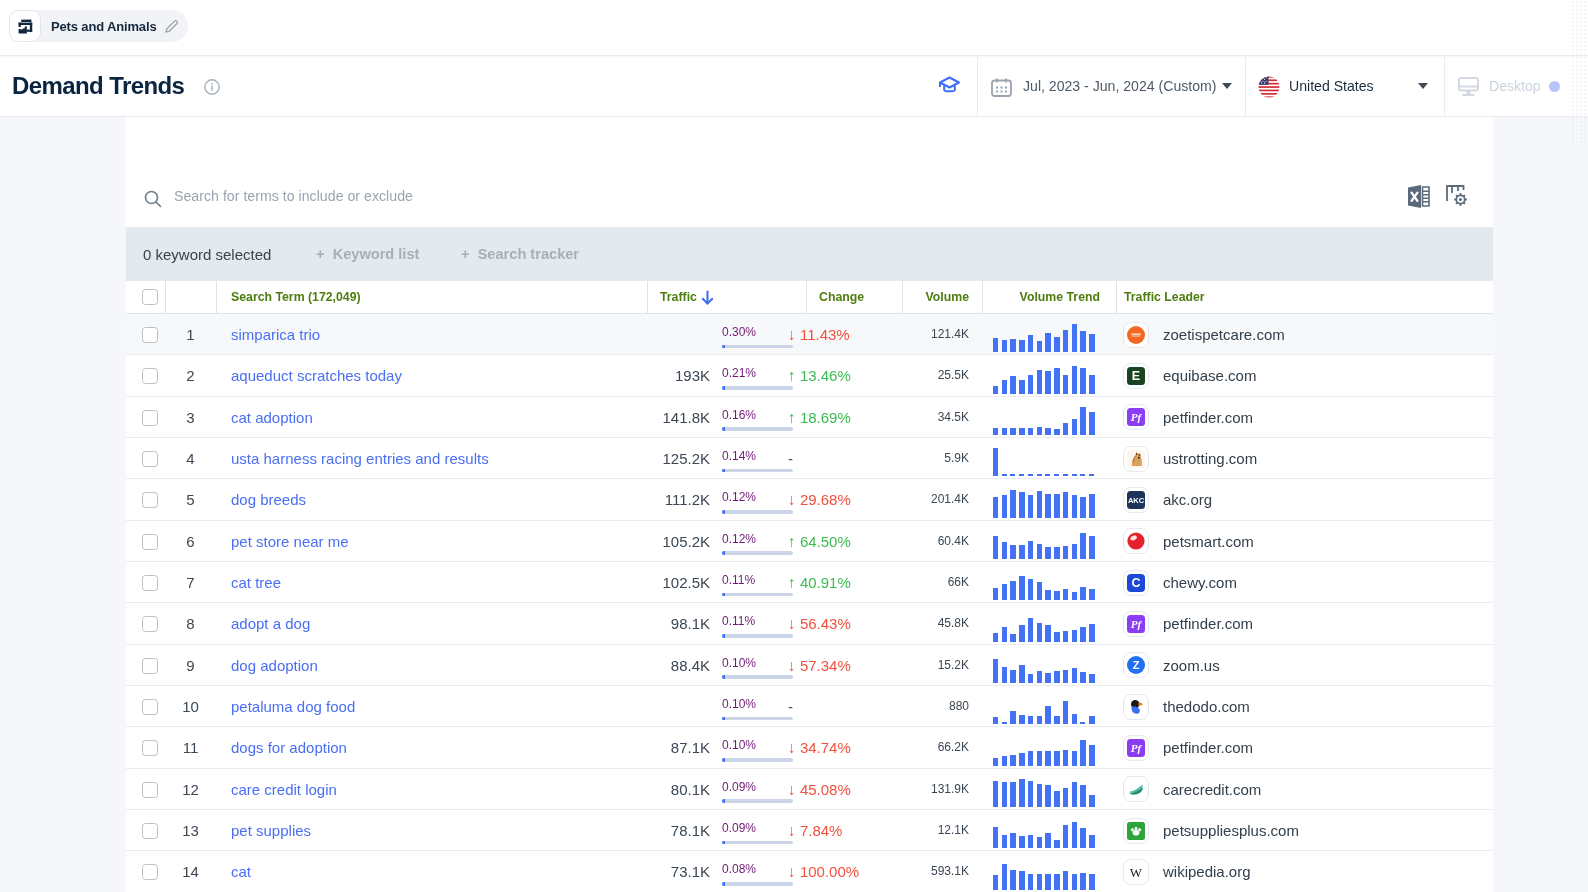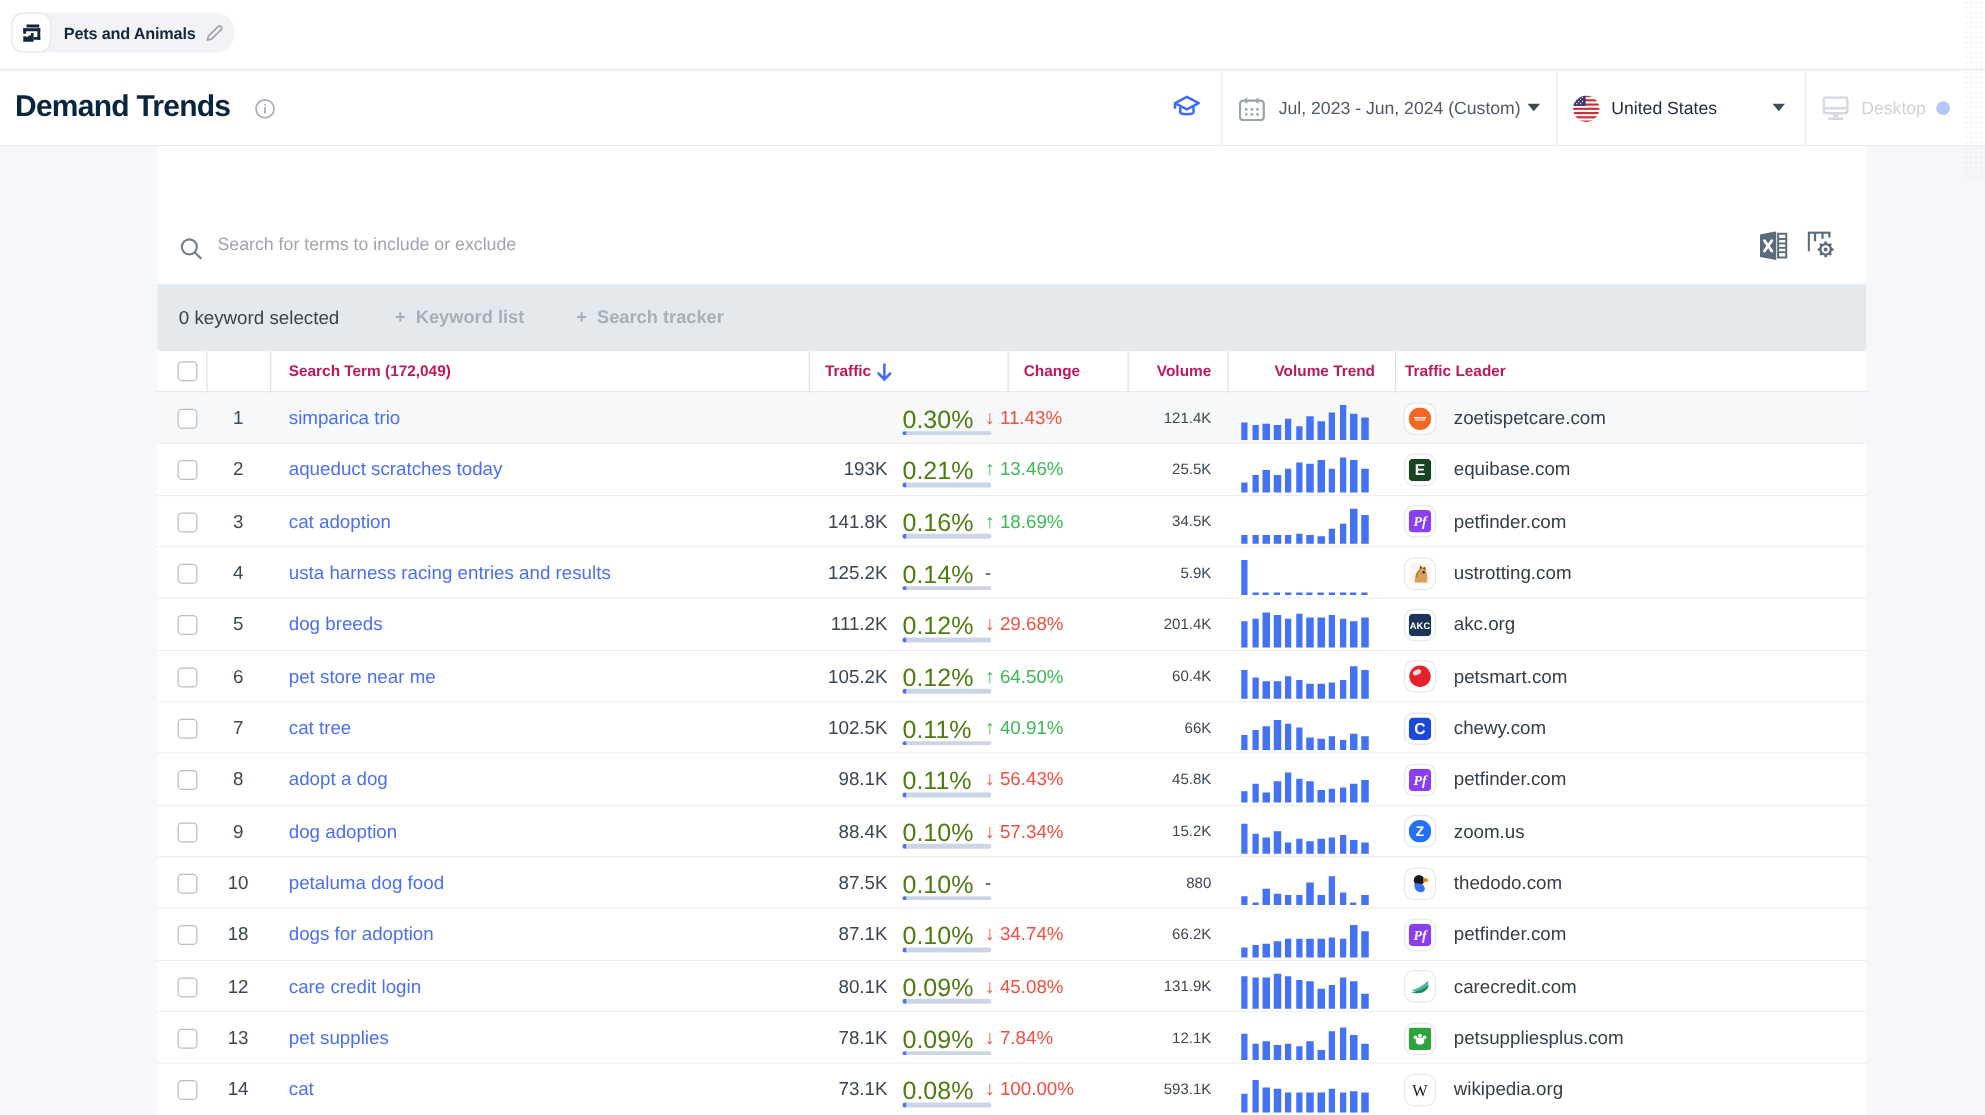--- a/index.html
+++ b/index.html
@@ -31,30 +31,30 @@
 
 .srow{position:absolute;left:0;top:48px;width:1367px;height:63px;border-bottom:1px solid #e9ecef}
 .ph{position:absolute;left:48px;top:0;height:63px;line-height:63px;font-size:14.2px;color:#9aa5b1}
 
 .tbar{position:absolute;left:0;top:111px;width:1367px;height:53px;background:#e4e9ed}
 .tbar .t1{position:absolute;left:17px;top:0;height:53px;line-height:53px;font-size:15px;color:#39434e}
 .tbar .t2{position:absolute;top:0;height:53px;line-height:53px;font-size:14.6px;font-weight:700;color:#a6afba}
 
 .thead{position:absolute;left:0;top:164px;width:1367px;height:33px;border-bottom:1px solid #dfe3e8}
 .thead .colline{position:absolute;top:0;width:1px;height:33px;background:#dfe3e8}
-.th{position:absolute;top:0;height:33px;line-height:33px;font-size:12.3px;font-weight:700;color:#be185d}
+.th{position:absolute;top:0;height:33px;line-height:33px;font-size:12.3px;font-weight:700;color:#4d7c0f}
 
 .bodyline{position:absolute;left:39px;top:197px;width:1px;height:578px;background:#e7ebee}
 .row{position:absolute;left:0;width:1367px;height:41.34px;border-bottom:1px solid #e9edf0;background:#fff}
 .row.hl{background:#f7f8f9}
 .rank{position:absolute;left:39px;width:51px;text-align:center;height:100%;line-height:41.34px;font-size:15px;color:#3c4854}
 .term{position:absolute;left:105px;height:100%;line-height:41.34px;font-size:15px;color:#4a6ff2}
 .traf{position:absolute;left:420px;width:164px;text-align:right;height:100%;line-height:41.34px;font-size:15px;color:#3b4754}
 .share{position:absolute;left:596px;top:0;width:71px;height:100%}
-.share span{position:absolute;left:0;top:11px;font-size:20px;color:#4d7c0f}
+.share span{position:absolute;left:0;top:11px;font-size:12px;color:#701a75}
 .bar{position:absolute;left:0;top:30.6px;width:71px;height:3.6px;border-radius:2px;background:#ccd5e8;overflow:hidden}
 .fill{width:3px;height:100%;background:#4a72f5}
 .chg{position:absolute;left:662px;width:100px;height:100%;line-height:41.34px;font-size:15px}
 .chg .arr{font-size:15.5px}
 .red{color:#f2503f}
 .grn{color:#3eba52}
 .t-dk{color:#3b4754}
 .vol{position:absolute;left:743px;width:100px;text-align:right;height:100%;line-height:41.34px;font-size:12px;color:#3b4754}
 .trend{position:absolute;left:867px;top:0;width:104px;height:38.3px}
 .trend i{position:absolute;bottom:0;width:5.4px;background:#4472f4;display:block}
@@ -544,21 +544,20 @@
           <circle cx="9" cy="9" r="9" fill="#2470f4"></circle>
           <text x="9" y="13" font-family="Liberation Sans" font-size="11" font-weight="bold" fill="#fff" text-anchor="middle">Z</text>
         </svg>
       </div>
 <div class="dom">zoom.us</div>
 </div>
 <div class="row" style="top:569.06px">
 <span class="cb" style="left:16px;top:13px"></span>
 <div class="rank">10</div>
 <div class="term">petaluma dog food</div>
-<div class="traf">87.5K</div>
 <div class="share">
         <span>0.10%</span>
         <div class="bar">
           <div class="fill"></div>
         </div>
       </div>
 <div class="chg t-dk">-</div>
 <div class="vol">880</div>
 <div class="trend">
         <i style="left:0.00px;height:7px"></i>
@@ -579,21 +578,21 @@
           <rect width="18" height="18" fill="#fff"></rect>
           <circle cx="8.2" cy="6.2" r="4.2" fill="#17191d"></circle>
           <path d="M11.5 4.5 C14.5 4 16 5.5 15.5 7 L11.5 8 Z" fill="#f07f13"></path>
           <path d="M4.5 9 C4 14 7.5 16.5 11 15.5 C13 14.8 13.5 12.5 12 10.5 C10 8.5 6.5 8 4.5 9 Z" fill="#3a6ff0"></path>
         </svg>
       </div>
 <div class="dom">thedodo.com</div>
 </div>
 <div class="row" style="top:610.40px">
 <span class="cb" style="left:16px;top:13px"></span>
-<div class="rank">18</div>
+<div class="rank">11</div>
 <div class="term">dogs for adoption</div>
 <div class="traf">87.1K</div>
 <div class="share">
         <span>0.10%</span>
         <div class="bar">
           <div class="fill"></div>
         </div>
       </div>
 <div class="chg red"><span class="arr">↓</span>&nbsp;34.74%</div>
 <div class="vol">66.2K</div>

